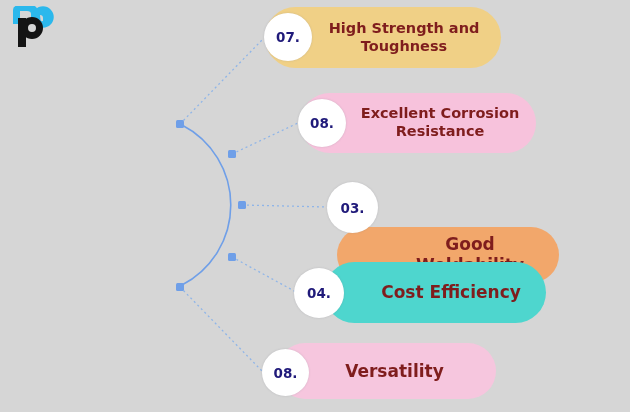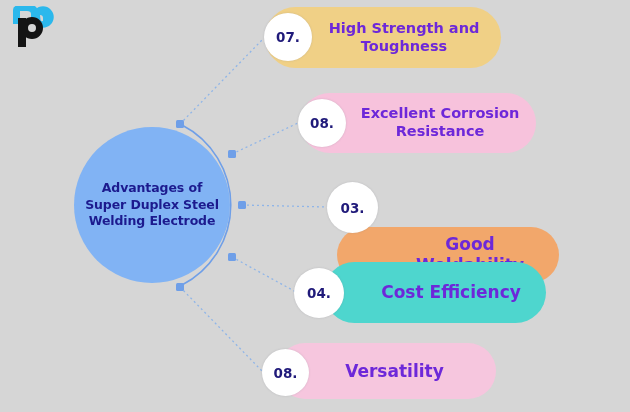--- a/index.html
+++ b/index.html
@@ -68,21 +68,21 @@
     position: absolute;
   }
   .pill {
     position: absolute;
     border-radius: 999px;
     display: flex;
     align-items: center;
     box-sizing: border-box;
   }
   .pill-text {
-    color: #6d28d9;
+    color: #7f1d1d;
     font-weight: bold;
     text-align: center;
     width: 100%;
     line-height: 1.22;
     white-space: pre-line;
   }
   .badge {
     position: absolute;
     border-radius: 50%;
     background: #ffffff;
@@ -144,25 +144,20 @@
     <line x1="232" y1="257" x2="296" y2="292" stroke="#8fb5e8" stroke-width="1.3" stroke-dasharray="2 3"></line>
     <line x1="180" y1="287" x2="262" y2="371" stroke="#8fb5e8" stroke-width="1.3" stroke-dasharray="2 3"></line>
 
     <rect x="176" y="120" width="8" height="8" rx="1.5" fill="#6f9fe8"></rect>
     <rect x="228" y="150" width="8" height="8" rx="1.5" fill="#6f9fe8"></rect>
     <rect x="238" y="201" width="8" height="8" rx="1.5" fill="#6f9fe8"></rect>
     <rect x="228" y="253" width="8" height="8" rx="1.5" fill="#6f9fe8"></rect>
     <rect x="176" y="283" width="8" height="8" rx="1.5" fill="#6f9fe8"></rect>
   </svg>
 
-  <div id="center-circle">
-    <div id="center-label">Advantages of
-Super Duplex Steel
-Welding Electrode</div>
-  </div>
 
   <div class="item" id="item-1">
     <div class="pill">
       <div class="pill-text">High Strength and
 Toughness</div>
     </div>
     <div class="badge">07.</div>
   </div>
 
   <div class="item" id="item-2">

